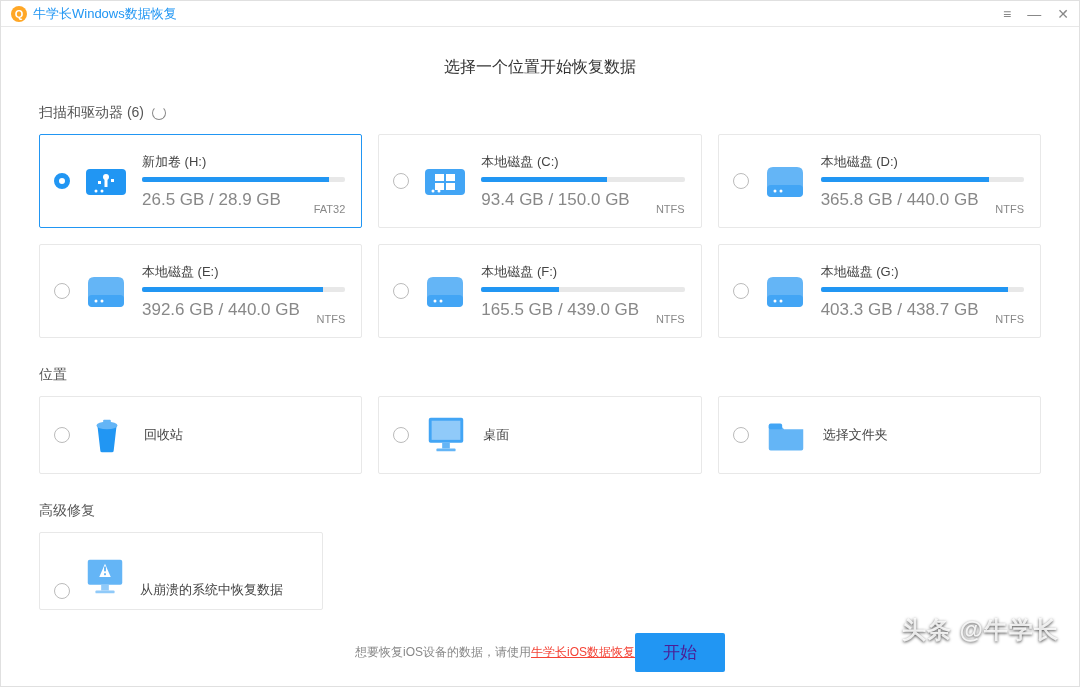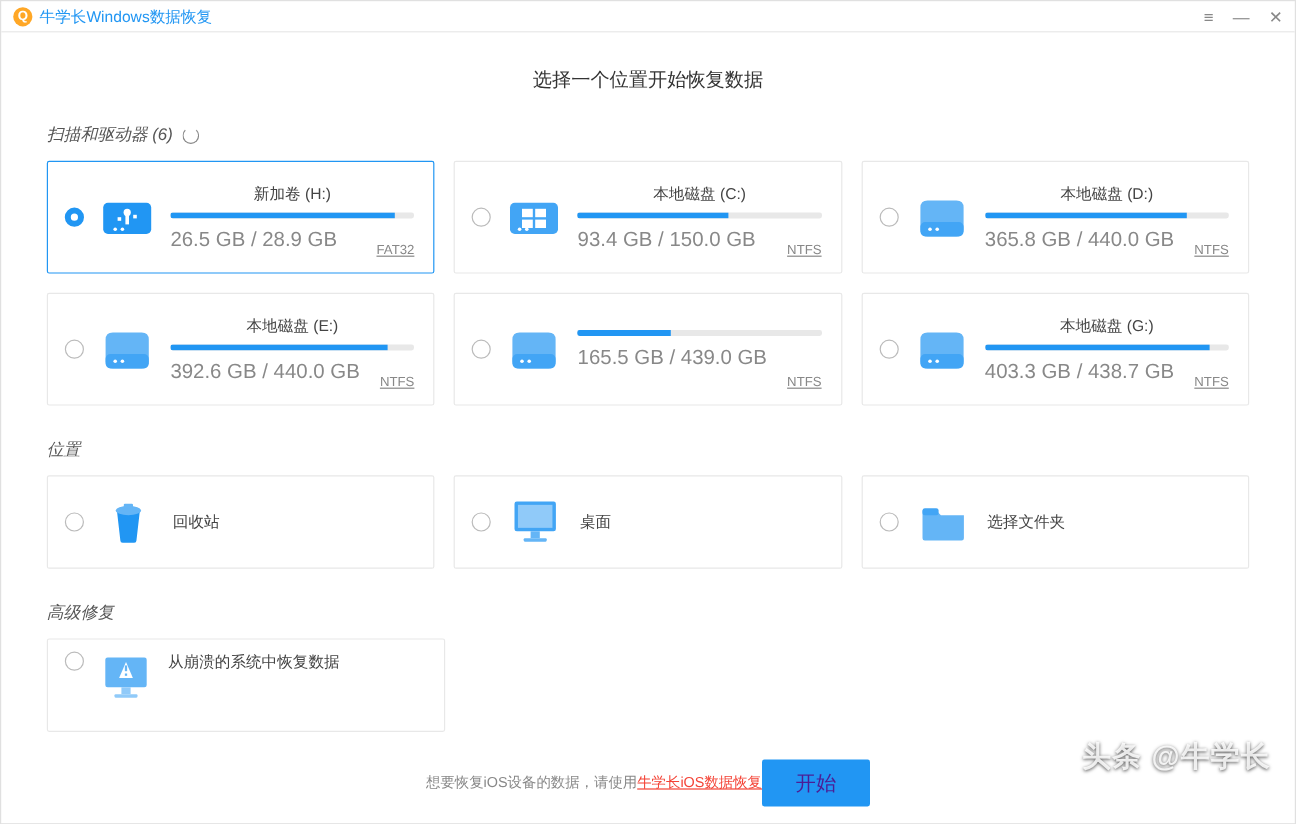--- a/index.html
+++ b/index.html
@@ -51,21 +51,20 @@
   font-weight: 500;
   margin-bottom: 26px;
 }
 .section-header {
   font-size: 14px;
   color: #555;
   margin-bottom: 12px;
   display: flex;
   align-items: center;
   gap: 8px;
-  font-style: italic;
 }
 .refresh-icon {
   width: 14px; height: 14px;
   border: 1.5px solid #888;
   border-radius: 50%;
   border-top-color: transparent;
   display: inline-block;
   position: relative;
   cursor: pointer;
 }
@@ -108,21 +107,20 @@
 }
 .drive-icon svg { width: 100%; height: 100%; }
 .card-body {
   flex: 1;
   min-width: 0;
 }
 .drive-name {
   font-size: 13px;
   color: #444;
   margin-bottom: 6px;
-  text-align: center;
 }
 .progress {
   height: 5px;
   background: #e8e8e8;
   border-radius: 2px;
   overflow: hidden;
   margin-bottom: 8px;
 }
 .progress-fill {
   height: 100%;
@@ -131,21 +129,20 @@
 .drive-size {
   font-size: 17px;
   color: #888;
 }
 .drive-fs {
   position: absolute;
   right: 16px;
   bottom: 12px;
   font-size: 11px;
   color: #888;
-  text-decoration: underline;
 }
 .loc-card {
   border: 1px solid #e8e8e8;
   border-radius: 2px;
   padding: 10px 16px 10px 14px;
   display: flex;
   align-items: center;
   gap: 14px;
   cursor: pointer;
   min-height: 78px;
@@ -165,24 +162,24 @@
 }
 .loc-label {
   font-size: 13px;
   color: #444;
 }
 .adv-card {
   border: 1px solid #e8e8e8;
   border-radius: 2px;
   padding: 10px 16px 10px 14px;
   display: flex;
-  align-items: flex-start;
+  align-items: flex-end;
   gap: 12px;
   cursor: pointer;
-  width: 332px;
+  width: 284px;
   min-height: 78px;
 }
 .adv-card .radio {
   width: 16px; height: 16px;
   border: 1.5px solid #bbb;
   border-radius: 50%;
   flex-shrink: 0;
 }
 .footer {
   position: absolute;
@@ -324,20 +321,21 @@
         <span class="radio"></span>
         <div class="drive-icon">
           <svg viewBox="0 0 48 44">
             <path d="M6 14 Q6 8 12 8 L36 8 Q42 8 42 14 L42 32 Q42 38 36 38 L12 38 Q6 38 6 32 Z" fill="#64B5F6"></path>
             <rect x="6" y="26" width="36" height="12" rx="4" fill="#42A5F5"></rect>
             <circle cx="14" cy="32" r="1.5" fill="#fff"></circle>
             <circle cx="20" cy="32" r="1.5" fill="#fff"></circle>
           </svg>
         </div>
         <div class="card-body">
+          <div class="drive-name">本地磁盘 (F:)</div>
           <div class="progress">
             <div class="progress-fill" style="width:38%"></div>
           </div>
           <div class="drive-size">165.5 GB / 439.0 GB</div>
         </div>
         <div class="drive-fs">NTFS</div>
       </div>
       <div class="card">
         <span class="radio"></span>
         <div class="drive-icon">

